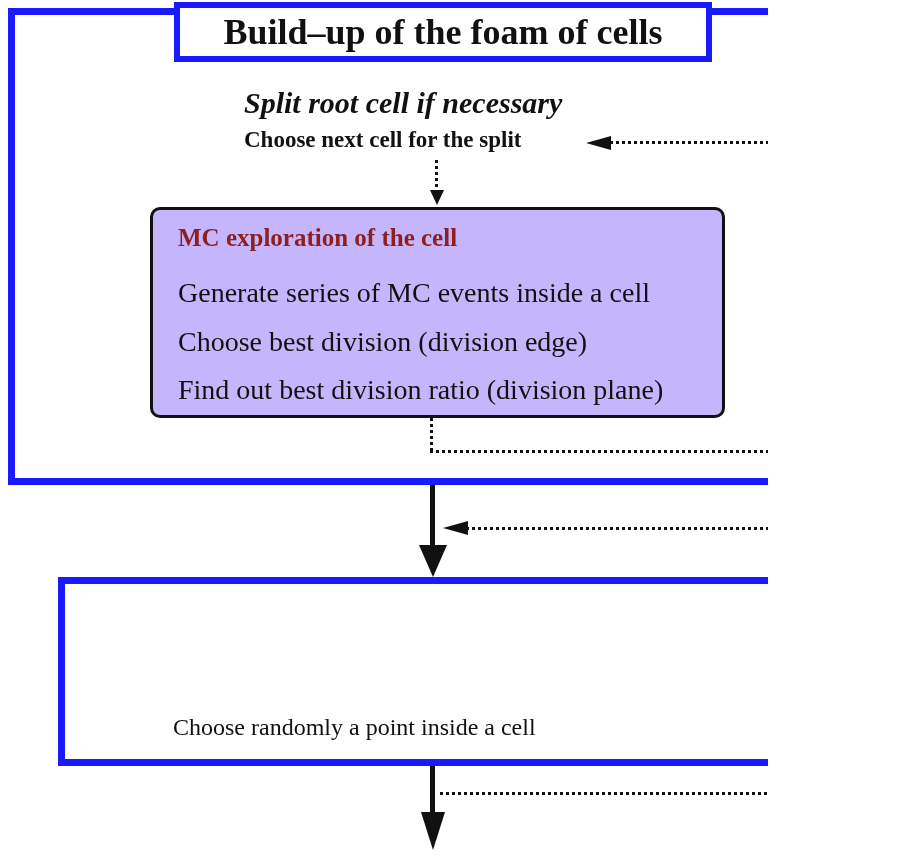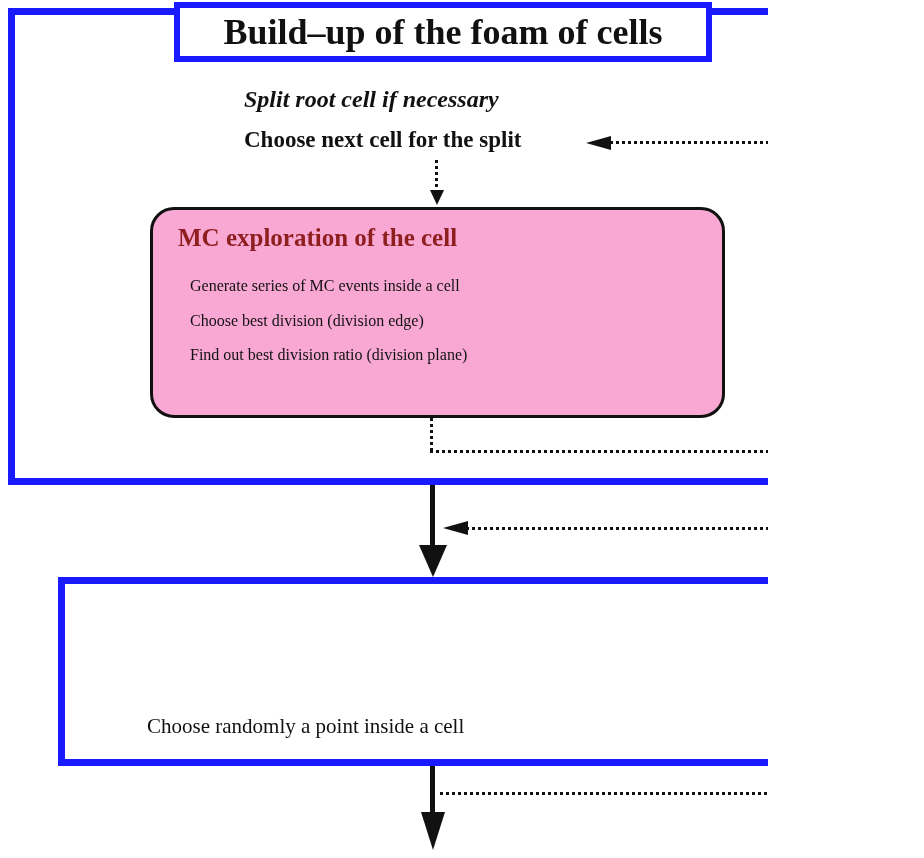--- a/index.html
+++ b/index.html
@@ -16,25 +16,25 @@
   
   .blue-box{border:7px solid var(--blue);background:transparent;box-sizing:border-box;}
   .blue-title{
     border:6px solid var(--blue);background:#ffffff;box-sizing:border-box;
     display:flex;align-items:center;justify-content:center;
     font-weight:bold;white-space:nowrap;
   }
 
   
   .mc-box{
-    border:3px solid #111;border-radius:24px;background:#f9a8d4;box-sizing:border-box;
+    border:3px solid #111;border-radius:10px;background:#c4b5fd;box-sizing:border-box;
     padding:12px 10px 6px 25px;
   }
   .mc-box .mc-title{font-size:25px;font-weight:bold;color:var(--dark-red);margin:2px 0 0 0;white-space:nowrap;}
-  .mc-box p{font-size:16px;margin:12px;white-space:nowrap;}
+  .mc-box p{font-size:28px;margin:0;white-space:nowrap;}
   .mc-box p.s1{margin-top:25px;}
   .mc-box p.s2{margin-top:17px;}
   .mc-box p.s3{margin-top:16px;}
 
   
   .dot-h{height:3px;background:repeating-linear-gradient(to right,#111 0 3px,transparent 3px 6px);}
   .dot-v{width:3px;background:repeating-linear-gradient(to bottom,#111 0 3px,transparent 3px 6px);}
 
   
   .shaft-v{width:5px;background:#111;}
@@ -53,21 +53,21 @@
 <body>
 
 <div id="canvas" style="--blue: #1a1aff; --dark-red: #8e1f1f;">
 
   <div class="abs blue-box" style="left:8px;top:8px;width:905px;height:477px;"></div>
 
   <div class="abs blue-title" style="left:174px;top:2px;width:538px;height:60px;font-size:36px;">
     <span>Build–up of the foam of cells</span>
   </div>
 
-  <div class="abs t-bolditalic" style="left:244px;top:86px;font-size:24px;">Split root cell if necessary</div>
+  <div class="abs t-bolditalic" style="left:244px;top:86px;font-size:30px;">Split root cell if necessary</div>
 
   <div class="abs t-bold" style="left:244px;top:127px;font-size:23px;">Choose next cell for the split</div>
 
   <div class="abs dot-v" style="left:435px;top:160px;height:32px;"></div>
   <div class="abs head-down-small" style="left:430px;top:190px;"></div>
 
   <div class="abs mc-box" style="left:150px;top:207px;width:575px;height:211px;">
     <div class="mc-title">MC exploration of the cell</div>
     <p class="s1">Generate series of MC events inside a cell</p>
     <p class="s2">Choose best division (division edge)</p>
@@ -84,18 +84,18 @@
   <div class="abs head-down-big" style="left:419px;top:545px;"></div>
 
   <div class="abs head-left" style="left:443px;top:521px;"></div>
   <div class="abs dot-h" style="left:466px;top:527px;width:420px;"></div>
   <div class="abs dot-v" style="left:883px;top:527px;height:268px;"></div>
   <div class="abs dot-h" style="left:440px;top:792px;width:446px;"></div>
 
   <div class="abs blue-box" style="left:58px;top:577px;width:786px;height:189px;"></div>
 
 
-  <div class="abs t-plain" style="left:147px;top:714px;font-size:21px;text-align:center;">Choose randomly a point inside a cell</div>
+  <div class="abs t-plain" style="left:173px;top:714px;font-size:24px;text-align:center;">Choose randomly a point inside a cell</div>
 
   <div class="abs shaft-v" style="left:430px;top:766px;height:48px;"></div>
   <div class="abs head-down-big2" style="left:421px;top:812px;"></div>
 
 </div>
 
 </body></html>

